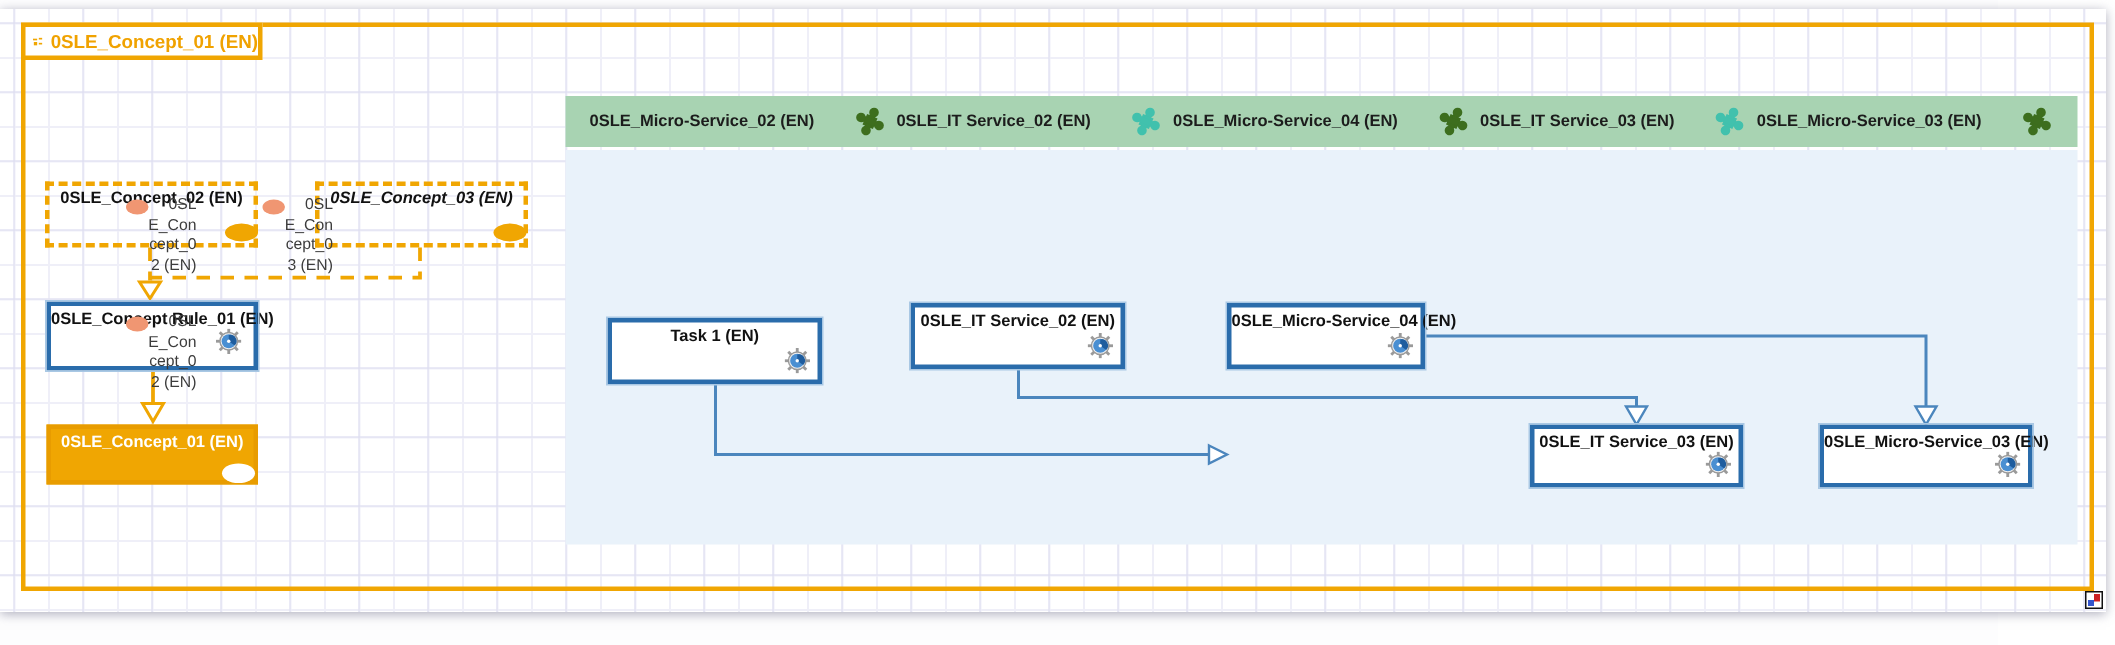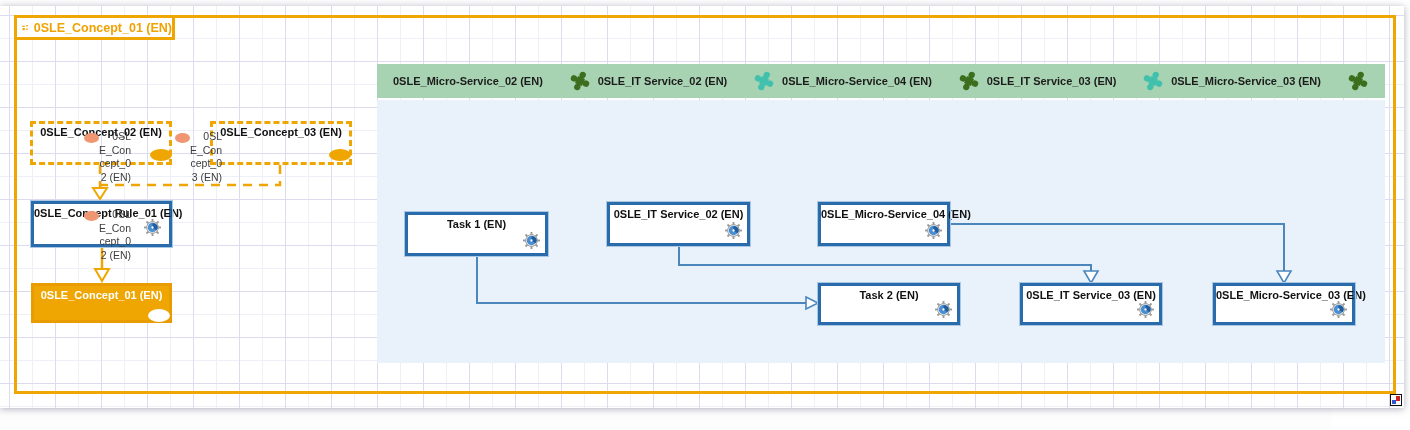--- a/index.html
+++ b/index.html
@@ -153,21 +153,21 @@
       <polygon points="1084,271 1098,271 1091,283" fill="#ffffff" stroke="#4b86bd" stroke-width="1.6"></polygon>
       <path d="M950,224 L1284,224 L1284,271" fill="none" stroke="#4b86bd" stroke-width="2"></path>
       <polygon points="1277,271 1291,271 1284,283" fill="#ffffff" stroke="#4b86bd" stroke-width="1.6"></polygon>
     </svg>
 
     <div class="dashed-box" style="left:30px;top:121px;width:136px;height:38px;">
       <div class="title">0SLE_Concept_02 (EN)</div>
     </div>
     <div class="ellipse" style="left:150px;top:149px;width:22px;height:12px;background:#f0a602;"></div>
 
-    <div class="dashed-box" style="left:210px;top:121px;width:136px;height:38px;">
+    <div class="dashed-box" style="left:210px;top:121px;width:136px;height:38px;font-style:italic;">
       <div class="title">0SLE_Concept_03 (EN)</div>
     </div>
     <div class="ellipse" style="left:329px;top:149px;width:22px;height:12px;background:#f0a602;"></div>
 
     <div class="node" style="left:31px;top:201px;width:135px;height:40px;">
       <div class="title">0SLE_Concept Rule_01 (EN)</div>
       <svg class="gear" style="bottom:8px;right:8px;">
           <use href="#sym-gear"></use>
         </svg>
     </div>
@@ -207,26 +207,20 @@
           <use href="#sym-gear"></use>
         </svg>
     </div>
     <div class="node" style="left:818px;top:202px;width:126px;height:38px;">
       <div class="title">0SLE_Micro-Service_04 (EN)</div>
       <svg class="gear">
           <use href="#sym-gear"></use>
         </svg>
     </div>
 
-    <div class="node" style="left:818px;top:283px;width:136px;height:36px;">
-      <div class="title">Task 2 (EN)</div>
-      <svg class="gear">
-          <use href="#sym-gear"></use>
-        </svg>
-    </div>
     <div class="node" style="left:1020px;top:283px;width:136px;height:36px;">
       <div class="title">0SLE_IT Service_03 (EN)</div>
       <svg class="gear">
           <use href="#sym-gear"></use>
         </svg>
     </div>
     <div class="node" style="left:1213px;top:283px;width:136px;height:36px;">
       <div class="title">0SLE_Micro-Service_03 (EN)</div>
       <svg class="gear">
           <use href="#sym-gear"></use>

